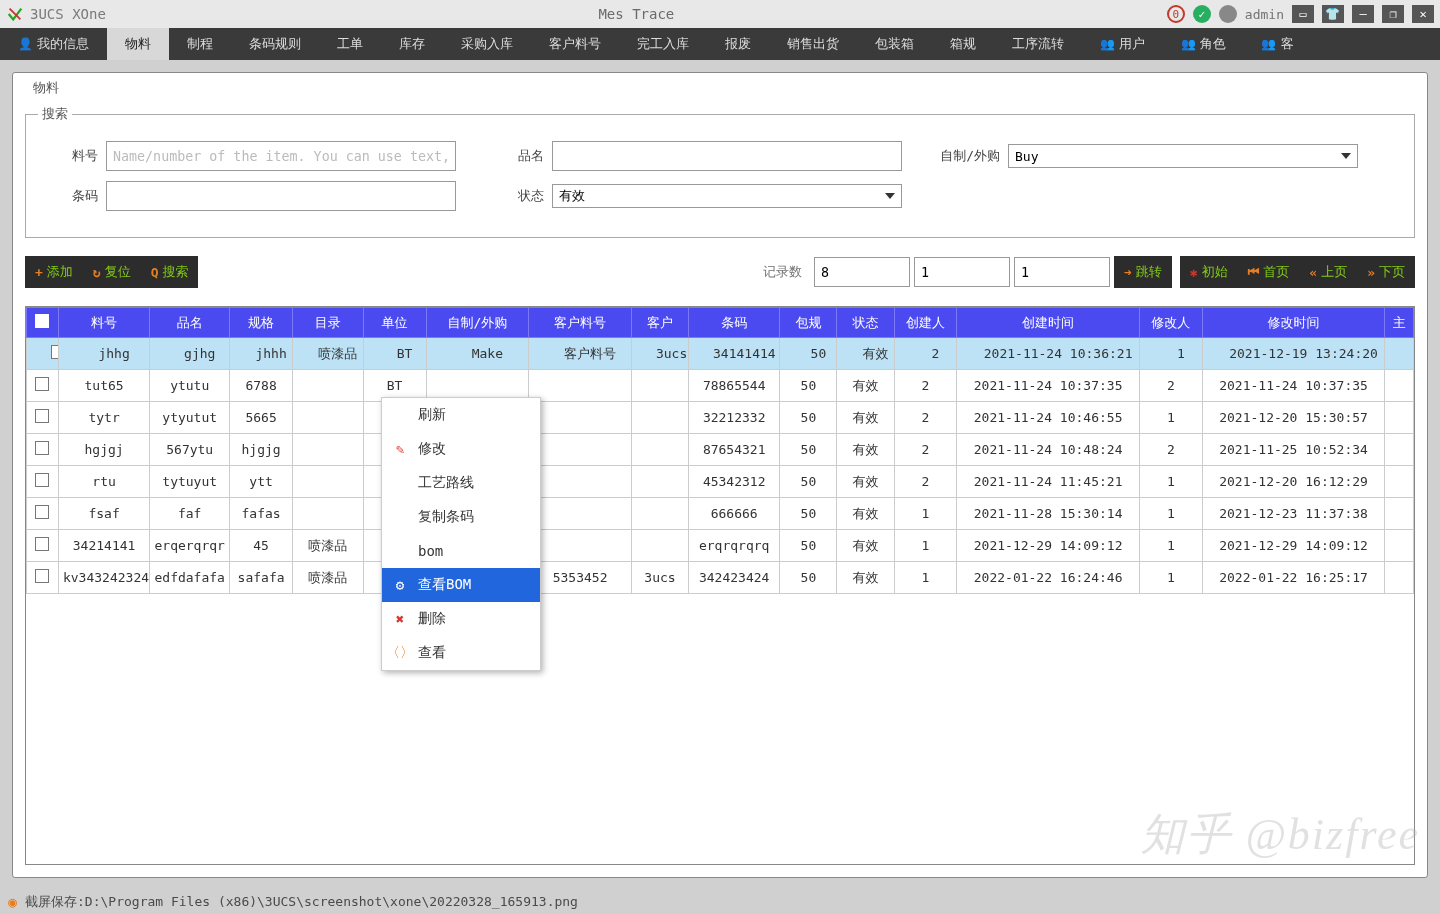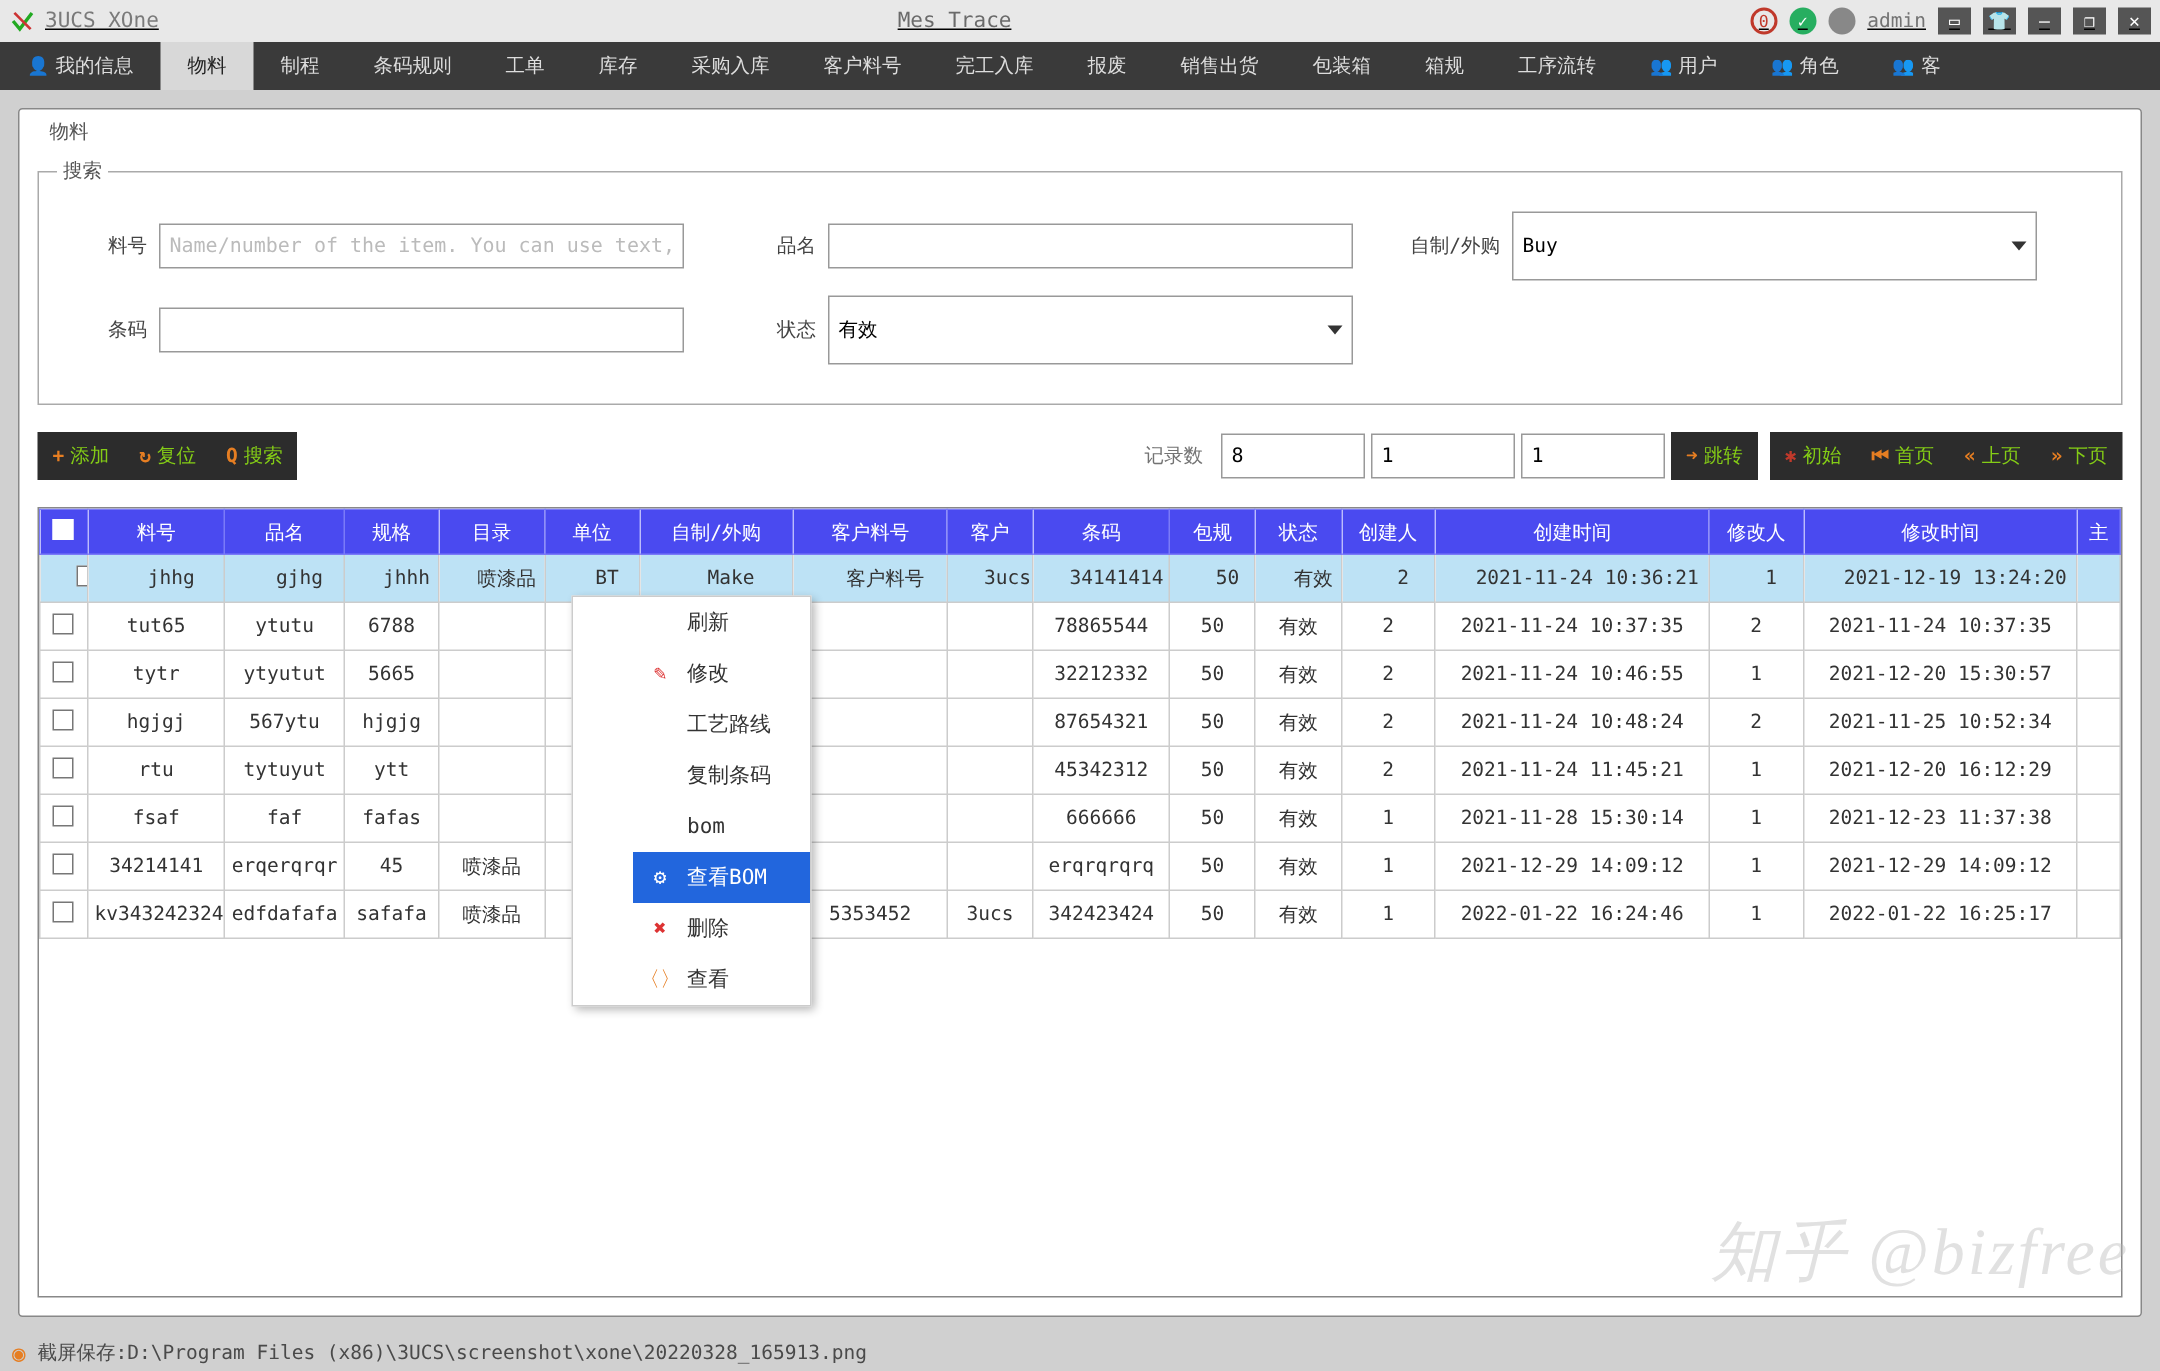--- a/index.html
+++ b/index.html
@@ -1,19 +1,19 @@
 <!DOCTYPE html>
 <html><head>
 <meta charset="utf-8">
 <style>
 * { box-sizing: border-box; margin: 0; padding: 0; }
 body { font-family: "Microsoft YaHei", "SimSun", monospace, sans-serif; font-size: 13px; background: #d0d0d0; width: 1440px; height: 914px; overflow: hidden; position: relative; }
 
 
-.titlebar { height: 28px; background: #e8e8e8; display: flex; align-items: center; padding: 0 6px; text-decoration: underline; }
+.titlebar { height: 28px; background: #e8e8e8; display: flex; align-items: center; padding: 0 6px; }
 .titlebar .logo { width: 18px; height: 18px; margin-right: 6px; }
 .titlebar .app-name { color: #7a7a7a; font-family: monospace; font-size: 14px; }
 .titlebar .window-title { flex: 1; text-align: center; color: #6a6a6a; font-family: monospace; font-size: 14px; }
 .titlebar .right { display: flex; align-items: center; gap: 8px; }
 .titlebar .badge { width: 18px; height: 18px; border-radius: 50%; display: flex; align-items: center; justify-content: center; font-size: 11px; }
 .titlebar .badge.red { border: 2px solid #c0392b; color: #c0392b; }
 .titlebar .badge.green { background: #27ae60; color: #fff; }
 .titlebar .user-icon { width: 18px; height: 18px; background: #888; border-radius: 50%; }
 .titlebar .user { color: #737373; font-family: monospace; }
 .titlebar .winbtn { width: 22px; height: 18px; background: #555; color: #fff; display: flex; align-items: center; justify-content: center; font-size: 12px; cursor: pointer; }
@@ -27,21 +27,21 @@
 .content { padding: 12px; background: #d0d0d0; height: calc(914px - 28px - 32px - 24px); }
 .panel { background: #fff; border: 1px solid #888; border-radius: 3px; height: 100%; padding: 6px 12px 12px 12px; display: flex; flex-direction: column; position: relative; }
 .fieldset { border: 1px solid #aaa; padding: 8px 12px 16px 12px; margin-top: 8px; }
 .fieldset > legend { padding: 0 4px; color: #555; font-size: 13px; }
 .panel > .legend-label { position: relative; top: 0; left: 8px; background: #fff; color: #555; font-size: 13px; display: inline-block; width: fit-content; }
 
 .search-row { display: flex; align-items: center; gap: 8px; margin: 10px 0; }
 .search-label { width: 40px; text-align: right; color: #444; margin-left: 20px; }
 .tinput { height: 30px; border: 1px solid #999; padding: 0 6px; font-family: monospace; }
 .tinput::placeholder { color: #bbb; }
-.select { height: 46px; border: 1px solid #999; padding: 0 6px; display: flex; align-items: center; justify-content: space-between; background: #fff; cursor: pointer; }
+.select { height: 24px; border: 1px solid #999; padding: 0 6px; display: flex; align-items: center; justify-content: space-between; background: #fff; cursor: pointer; }
 .select .caret { border-left: 5px solid transparent; border-right: 5px solid transparent; border-top: 6px solid #333; }
 
 
 .toolbar { display: flex; align-items: center; margin-top: 18px; gap: 0; }
 .btnbar { background: #2c2c2c; display: flex; align-items: center; height: 32px; }
 .btnbar .btn { padding: 0 10px; display: flex; align-items: center; gap: 4px; height: 100%; cursor: pointer; }
 .btnbar .btn .bi { font-size: 13px; font-weight: bold; }
 .btn .orange { color: #e67e22; }
 .btn .red { color: #c0392b; }
 .btn .txt { color: #84cc16; }
@@ -52,21 +52,21 @@
 
 .table-wrap { border: 1px solid #888; margin-top: 18px; flex: 1; overflow: auto; background: #fff; }
 table { border-collapse: collapse; width: 100%; table-layout: fixed; font-family: monospace; font-size: 13px; }
 th { background: #4a4af0; color: #fff; font-weight: normal; border: 1px solid #7a7af8; height: 30px; padding: 0 4px; overflow: hidden; text-overflow: clip; white-space: nowrap; }
 td { border: 1px solid #ccc; height: 32px; text-align: center; padding: 0 4px; overflow: hidden; white-space: nowrap; color: #333; }
 tbody tr.selected td { background: #bde2f5; padding-left: 24px; }
 .chk { width: 14px; height: 14px; border: 1px solid #777; display: inline-block; background: #fff; }
 th .chk { border-color: #fff; }
 
 
-.ctxmenu { position: absolute; background: #fff; border: 1px solid #ccc; box-shadow: 2px 2px 6px rgba(0,0,0,0.3); width: 160px; z-index: 100; padding-left: 40px; }
+.ctxmenu { position: absolute; background: #fff; border: 1px solid #ccc; box-shadow: 2px 2px 6px rgba(0,0,0,0.3); width: 160px; z-index: 100; }
 .ctxmenu .ci { height: 34px; display: flex; align-items: center; padding: 0 10px; gap: 10px; cursor: pointer; color: #333; font-size: 14px; }
 .ctxmenu .ci.hl { background: #2266dd; color: #fff; }
 .ctxmenu .ci .cicon { width: 16px; display: flex; justify-content: center; }
 .cicon.red { color: #d33; }
 .cicon.orange { color: #e67e22; }
 
 
 .statusbar { position: absolute; bottom: 0; left: 0; right: 0; height: 24px; background: #d0d0d0; display: flex; align-items: center; padding: 0 8px; gap: 8px; color: #4a4a4a; font-family: monospace; font-size: 13px; }
 .statusbar .sicon { color: #e67e22; font-size: 15px; }
 

